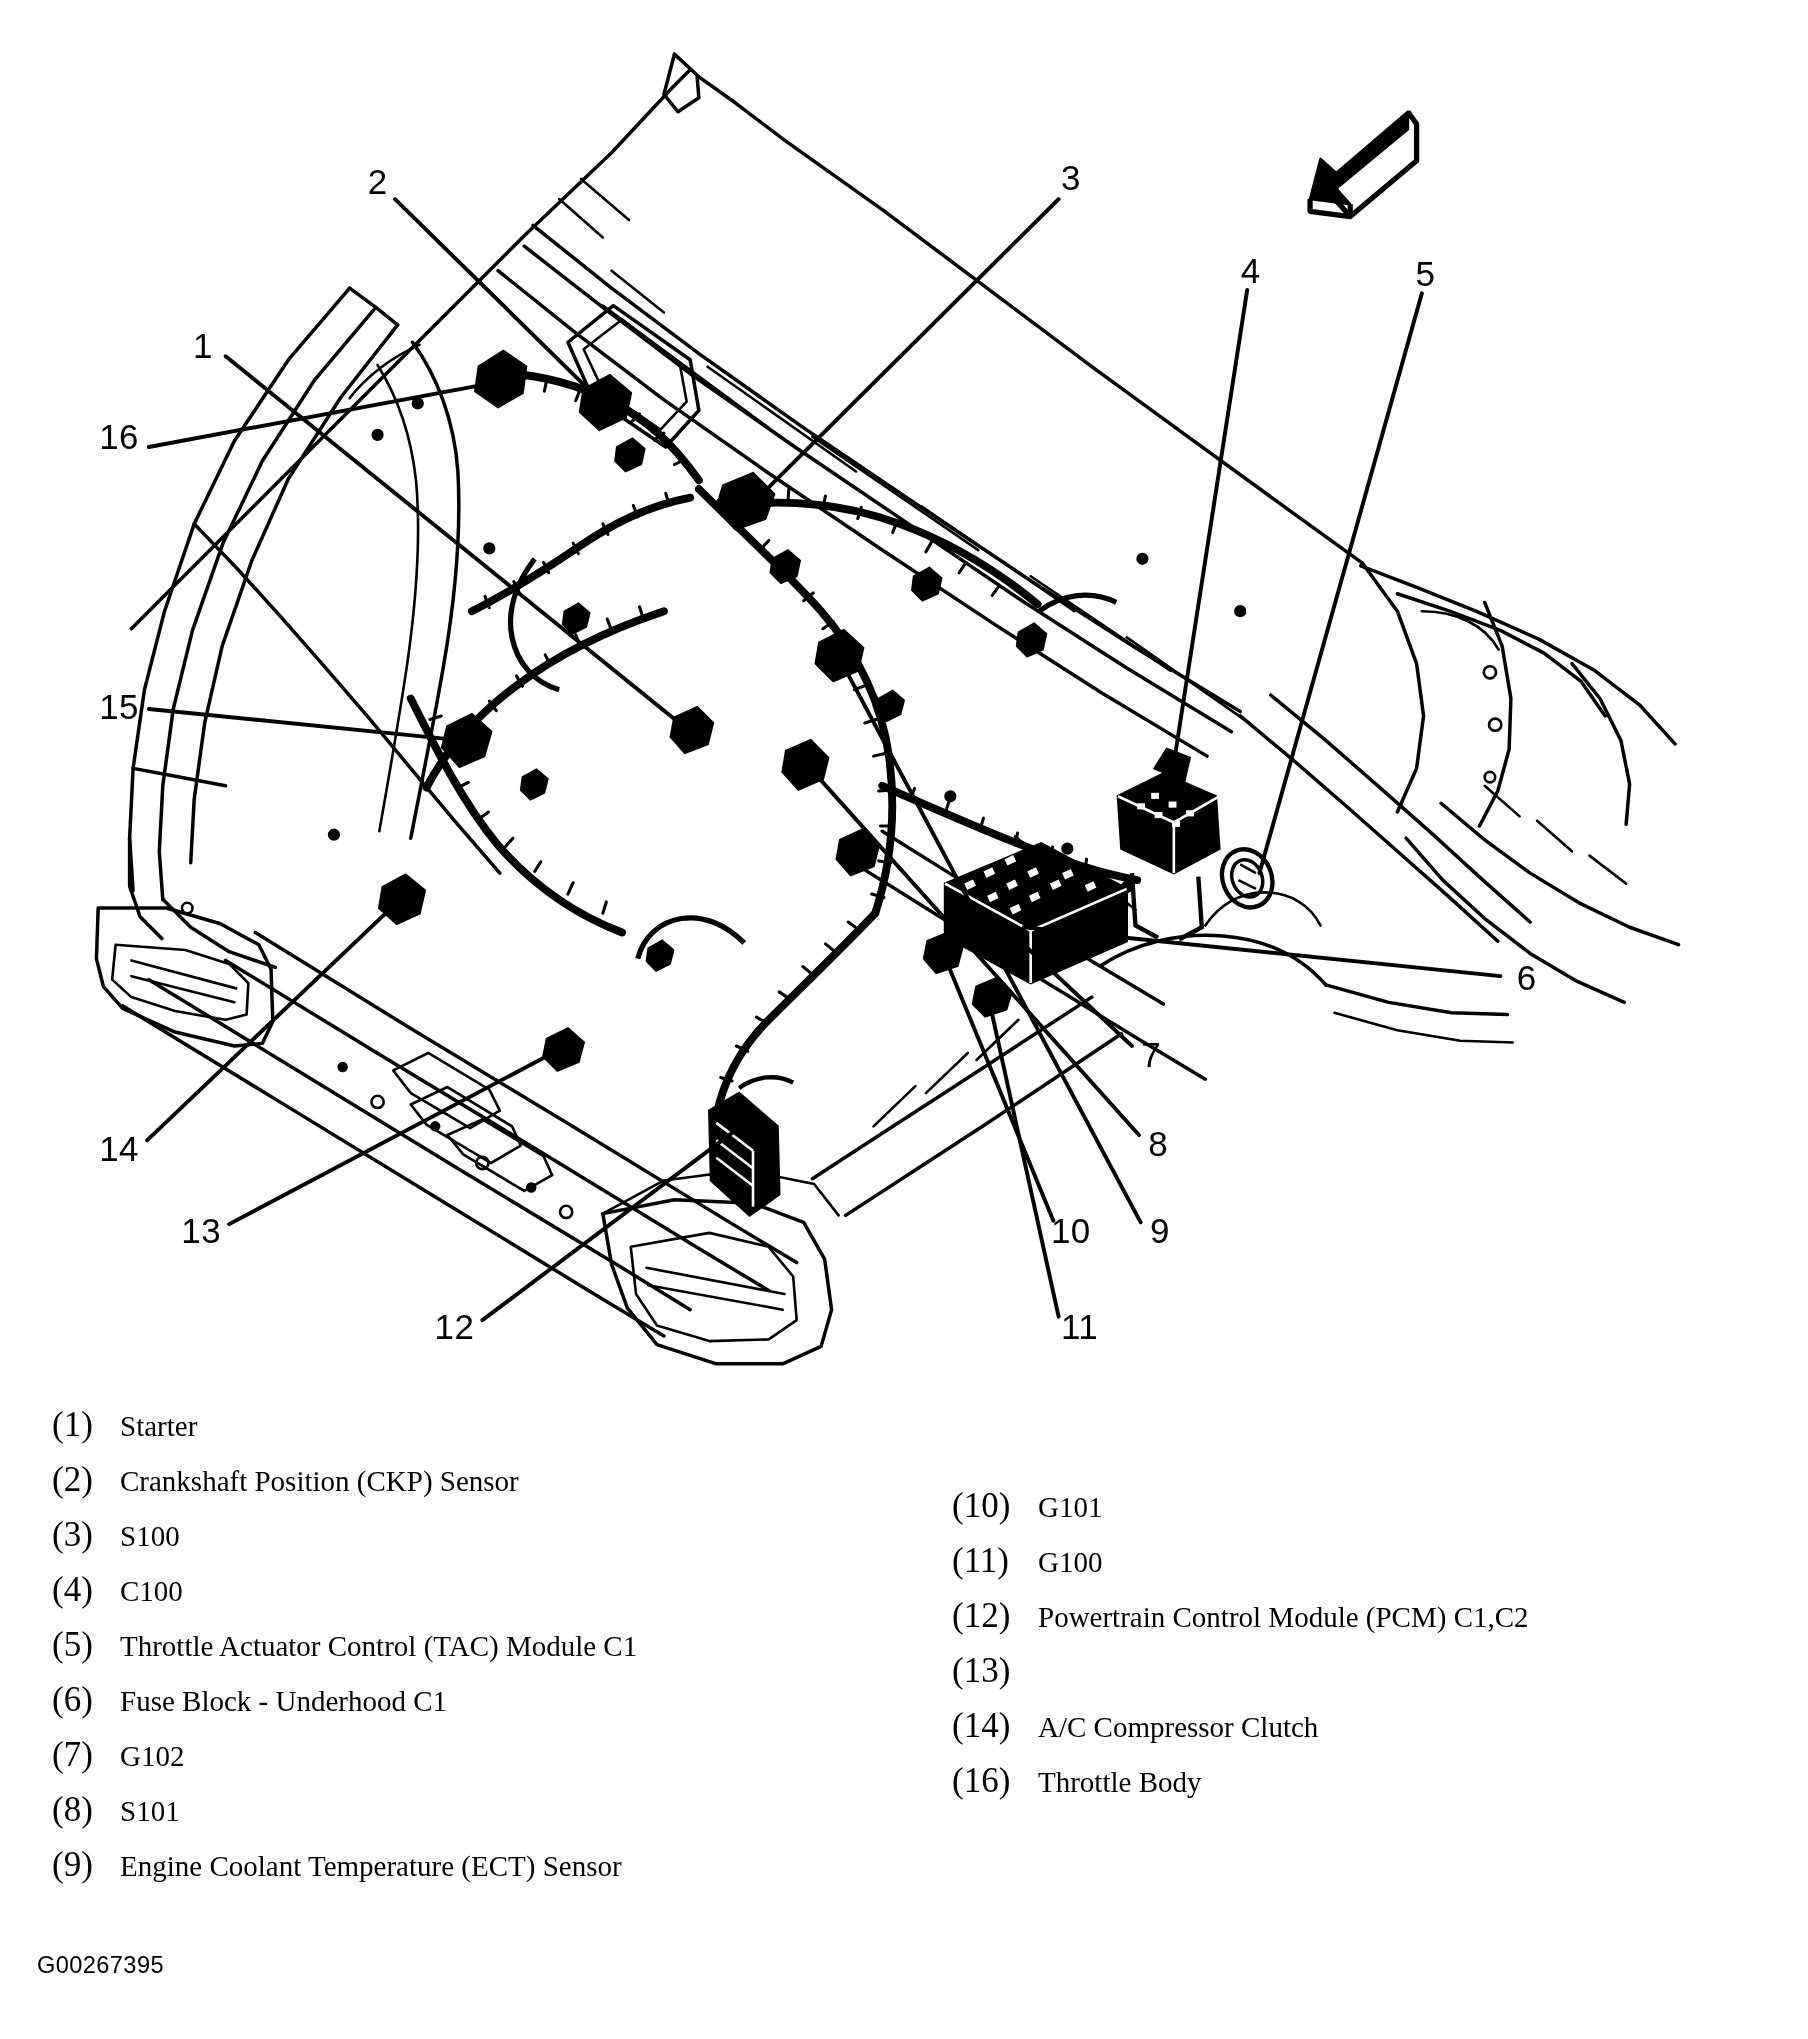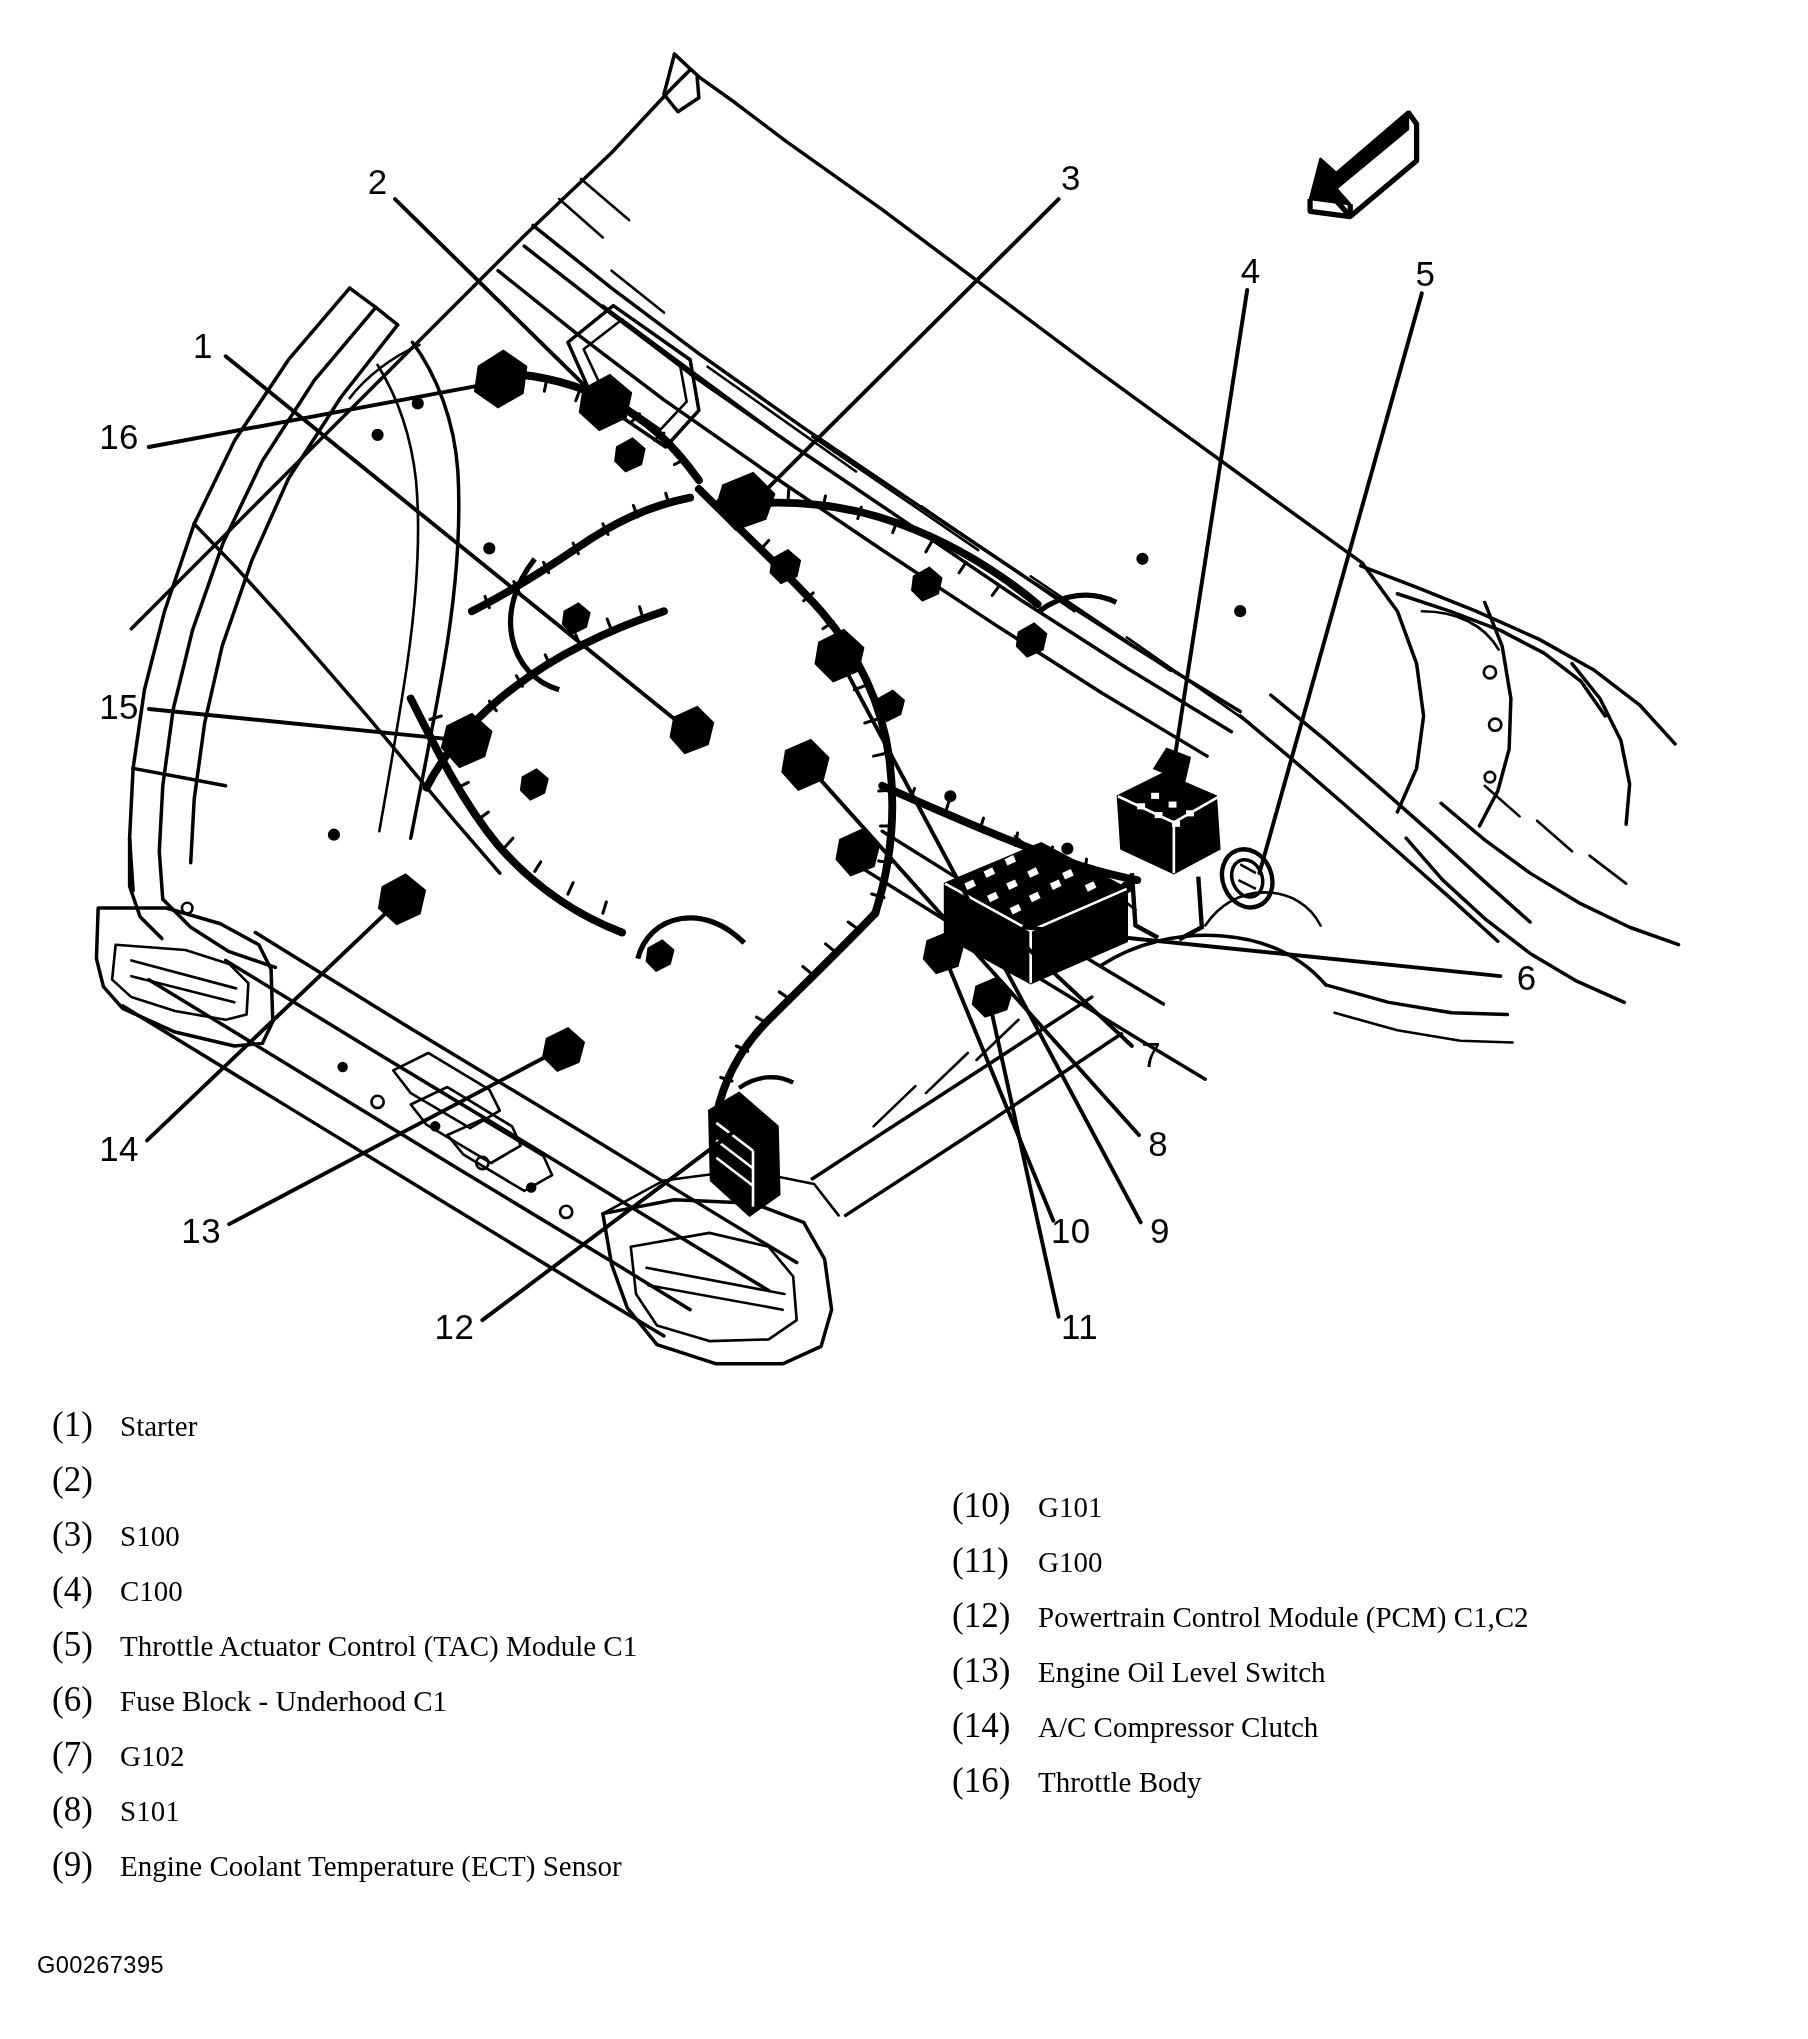--- a/index.html
+++ b/index.html
@@ -436,20 +436,21 @@
 
 <div id="legend">
 
   <div class="legend-col" id="legend-col-left">
     <div class="legend-row">
       <span class="legend-num">(1)</span>
       <span class="legend-text">Starter</span>
     </div>
     <div class="legend-row">
       <span class="legend-num">(2)</span>
+      <span class="legend-text">Crankshaft Position (CKP) Sensor</span>
     </div>
     <div class="legend-row">
       <span class="legend-num">(3)</span>
       <span class="legend-text">S100</span>
     </div>
     <div class="legend-row">
       <span class="legend-num">(4)</span>
       <span class="legend-text">C100</span>
     </div>
     <div class="legend-row">
@@ -482,21 +483,20 @@
     <div class="legend-row">
       <span class="legend-num">(11)</span>
       <span class="legend-text">G100</span>
     </div>
     <div class="legend-row">
       <span class="legend-num">(12)</span>
       <span class="legend-text">Powertrain Control Module (PCM) C1,C2</span>
     </div>
     <div class="legend-row">
       <span class="legend-num">(13)</span>
-      <span class="legend-text">Engine Oil Level Switch</span>
     </div>
     <div class="legend-row">
       <span class="legend-num">(14)</span>
       <span class="legend-text">A/C Compressor Clutch</span>
     </div>
     <div class="legend-row">
       <span class="legend-num">(16)</span>
       <span class="legend-text">Throttle Body</span>
     </div>
   </div>

